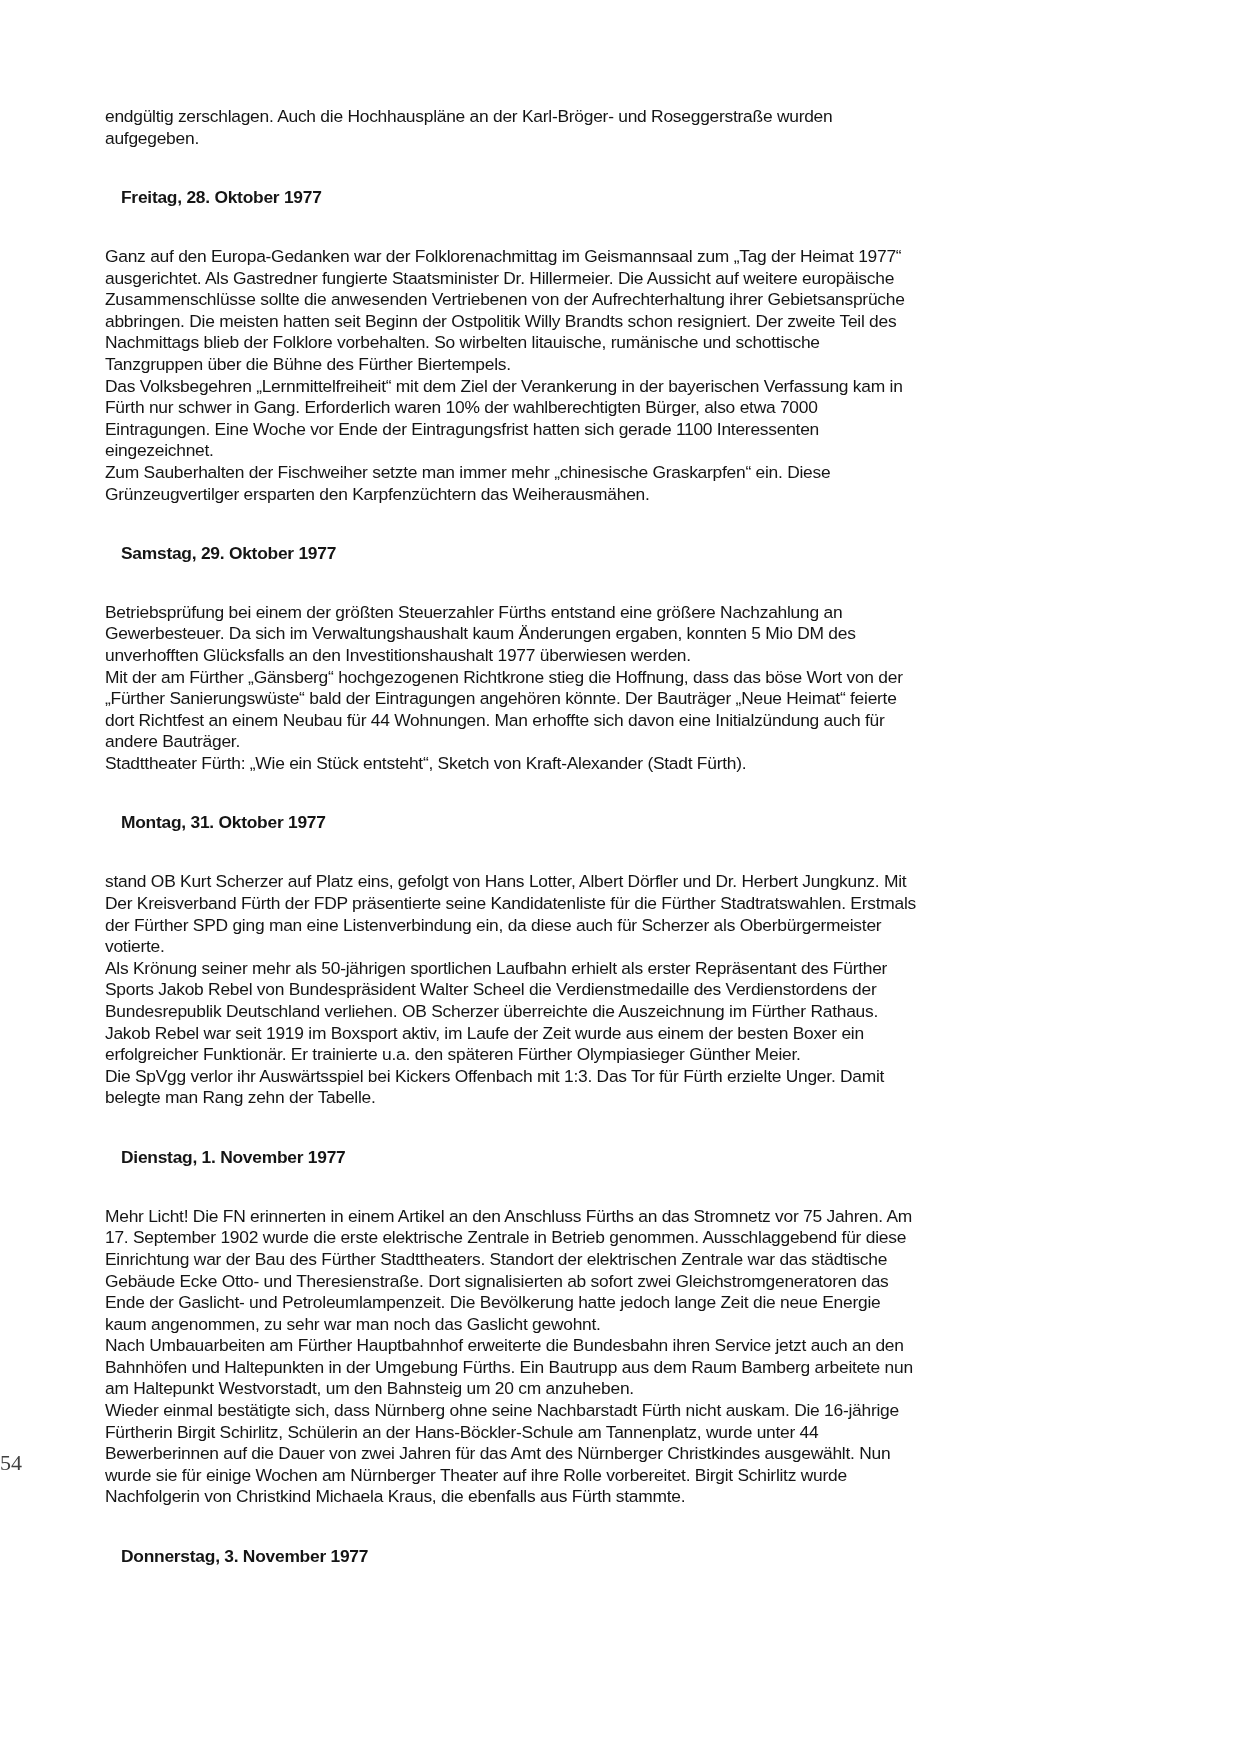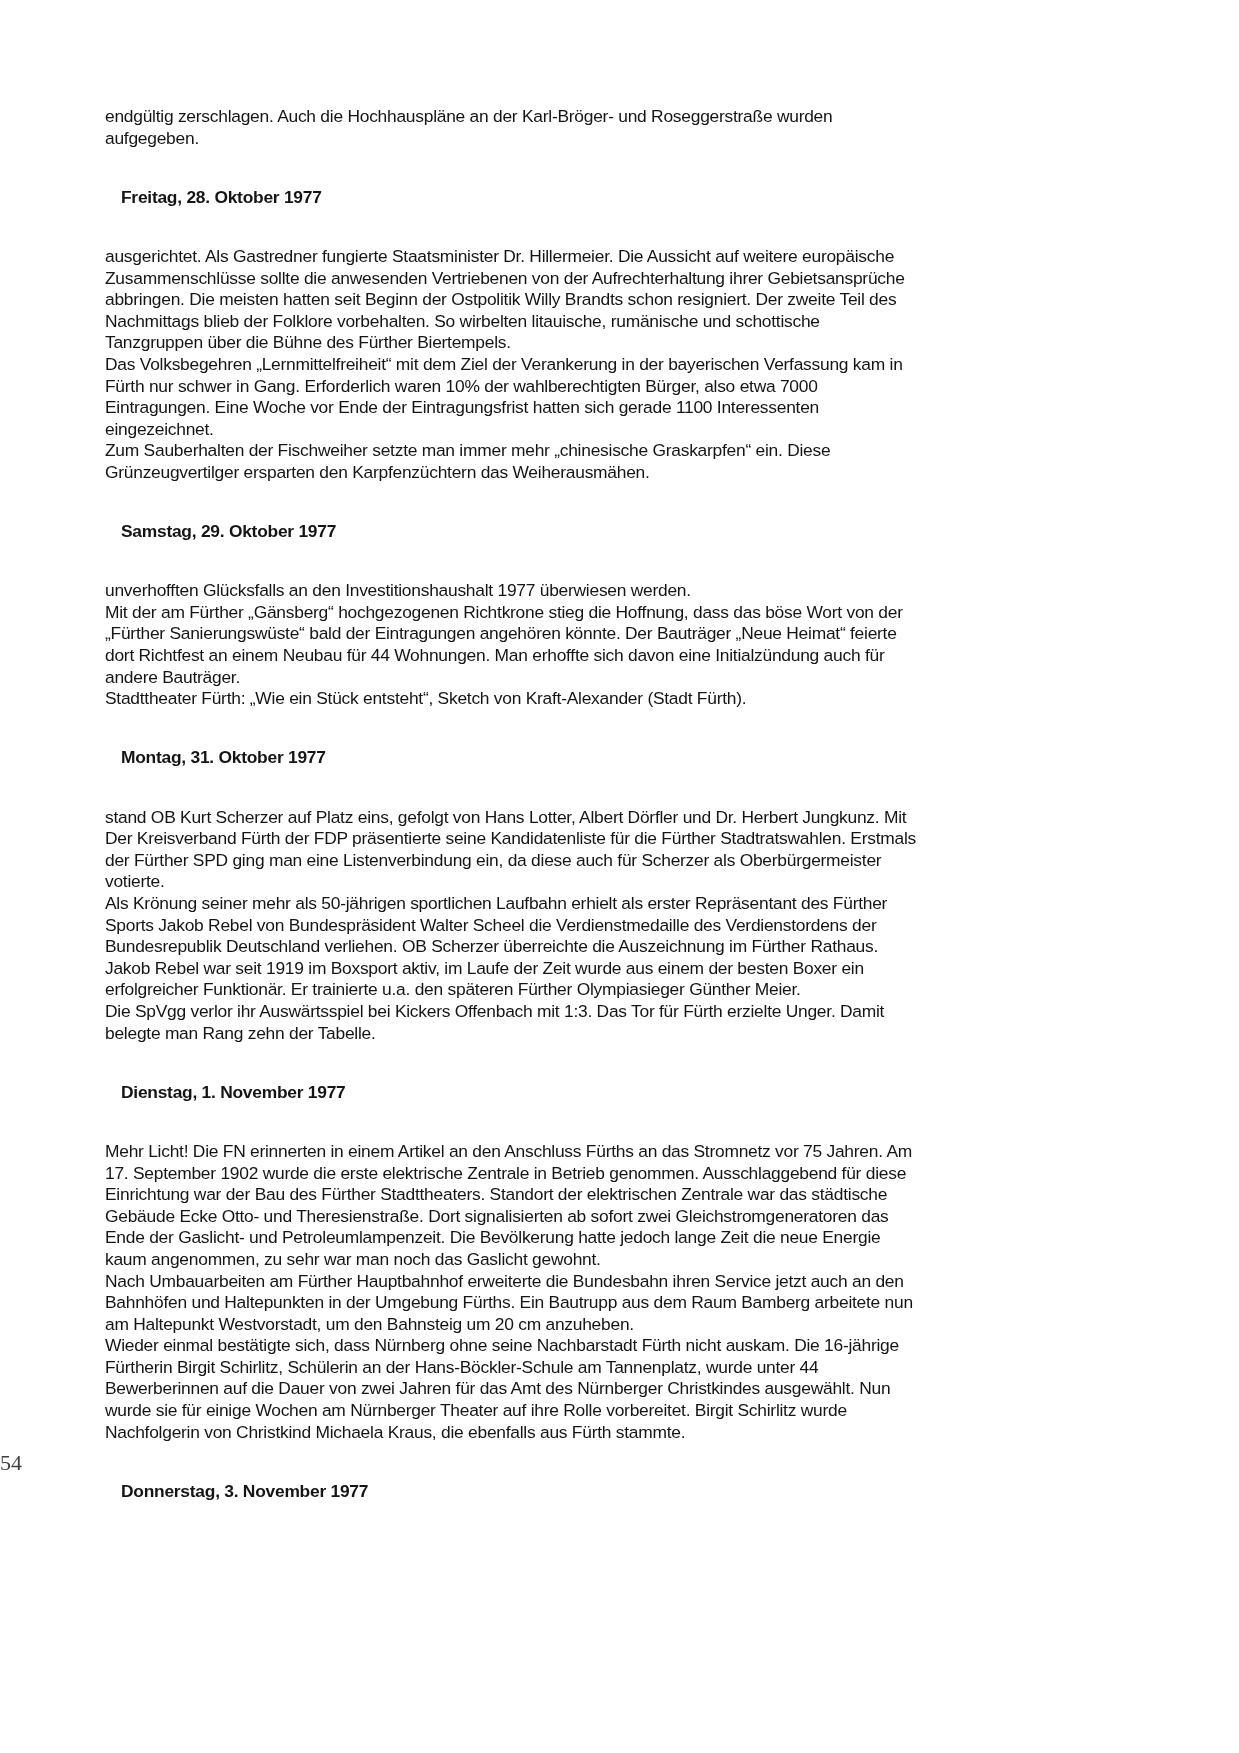--- a/index.html
+++ b/index.html
@@ -41,37 +41,40 @@
 
   <div class="para">
     <span class="line">endgültig zerschlagen. Auch die Hochhauspläne an der Karl-Bröger- und Roseggerstraße wurden</span>
     <span class="line">aufgegeben.</span>
   </div>
 
   <div class="gap-before-heading"></div>
   <div class="heading">Freitag, 28. Oktober 1977</div>
   <div class="gap-after-heading"></div>
   <div class="para">
+    <span class="line">Ganz auf den Europa-Gedanken war der Folklorenachmittag im Geismannsaal zum „Tag der Heimat 1977“</span>
     <span class="line">ausgerichtet. Als Gastredner fungierte Staatsminister Dr. Hillermeier. Die Aussicht auf weitere europäische</span>
     <span class="line">Zusammenschlüsse sollte die anwesenden Vertriebenen von der Aufrechterhaltung ihrer Gebietsansprüche</span>
     <span class="line">abbringen. Die meisten hatten seit Beginn der Ostpolitik Willy Brandts schon resigniert. Der zweite Teil des</span>
     <span class="line">Nachmittags blieb der Folklore vorbehalten. So wirbelten litauische, rumänische und schottische</span>
     <span class="line">Tanzgruppen über die Bühne des Fürther Biertempels.</span>
     <span class="line">Das Volksbegehren „Lernmittelfreiheit“ mit dem Ziel der Verankerung in der bayerischen Verfassung kam in</span>
     <span class="line">Fürth nur schwer in Gang. Erforderlich waren 10% der wahlberechtigten Bürger, also etwa 7000</span>
     <span class="line">Eintragungen. Eine Woche vor Ende der Eintragungsfrist hatten sich gerade 1100 Interessenten</span>
     <span class="line">eingezeichnet.</span>
     <span class="line">Zum Sauberhalten der Fischweiher setzte man immer mehr „chinesische Graskarpfen“ ein. Diese</span>
     <span class="line">Grünzeugvertilger ersparten den Karpfenzüchtern das Weiherausmähen.</span>
   </div>
 
   <div class="gap-before-heading"></div>
   <div class="heading">Samstag, 29. Oktober 1977</div>
   <div class="gap-after-heading"></div>
   <div class="para">
+    <span class="line">Betriebsprüfung bei einem der größten Steuerzahler Fürths entstand eine größere Nachzahlung an</span>
+    <span class="line">Gewerbesteuer. Da sich im Verwaltungshaushalt kaum Änderungen ergaben, konnten 5 Mio DM des</span>
     <span class="line">unverhofften Glücksfalls an den Investitionshaushalt 1977 überwiesen werden.</span>
     <span class="line">Mit der am Fürther „Gänsberg“ hochgezogenen Richtkrone stieg die Hoffnung, dass das böse Wort von der</span>
     <span class="line">„Fürther Sanierungswüste“ bald der Eintragungen angehören könnte. Der Bauträger „Neue Heimat“ feierte</span>
     <span class="line">dort Richtfest an einem Neubau für 44 Wohnungen. Man erhoffte sich davon eine Initialzündung auch für</span>
     <span class="line">andere Bauträger.</span>
     <span class="line">Stadttheater Fürth: „Wie ein Stück entsteht“, Sketch von Kraft-Alexander (Stadt Fürth).</span>
   </div>
 
   <div class="gap-before-heading"></div>
   <div class="heading">Montag, 31. Oktober 1977</div>

